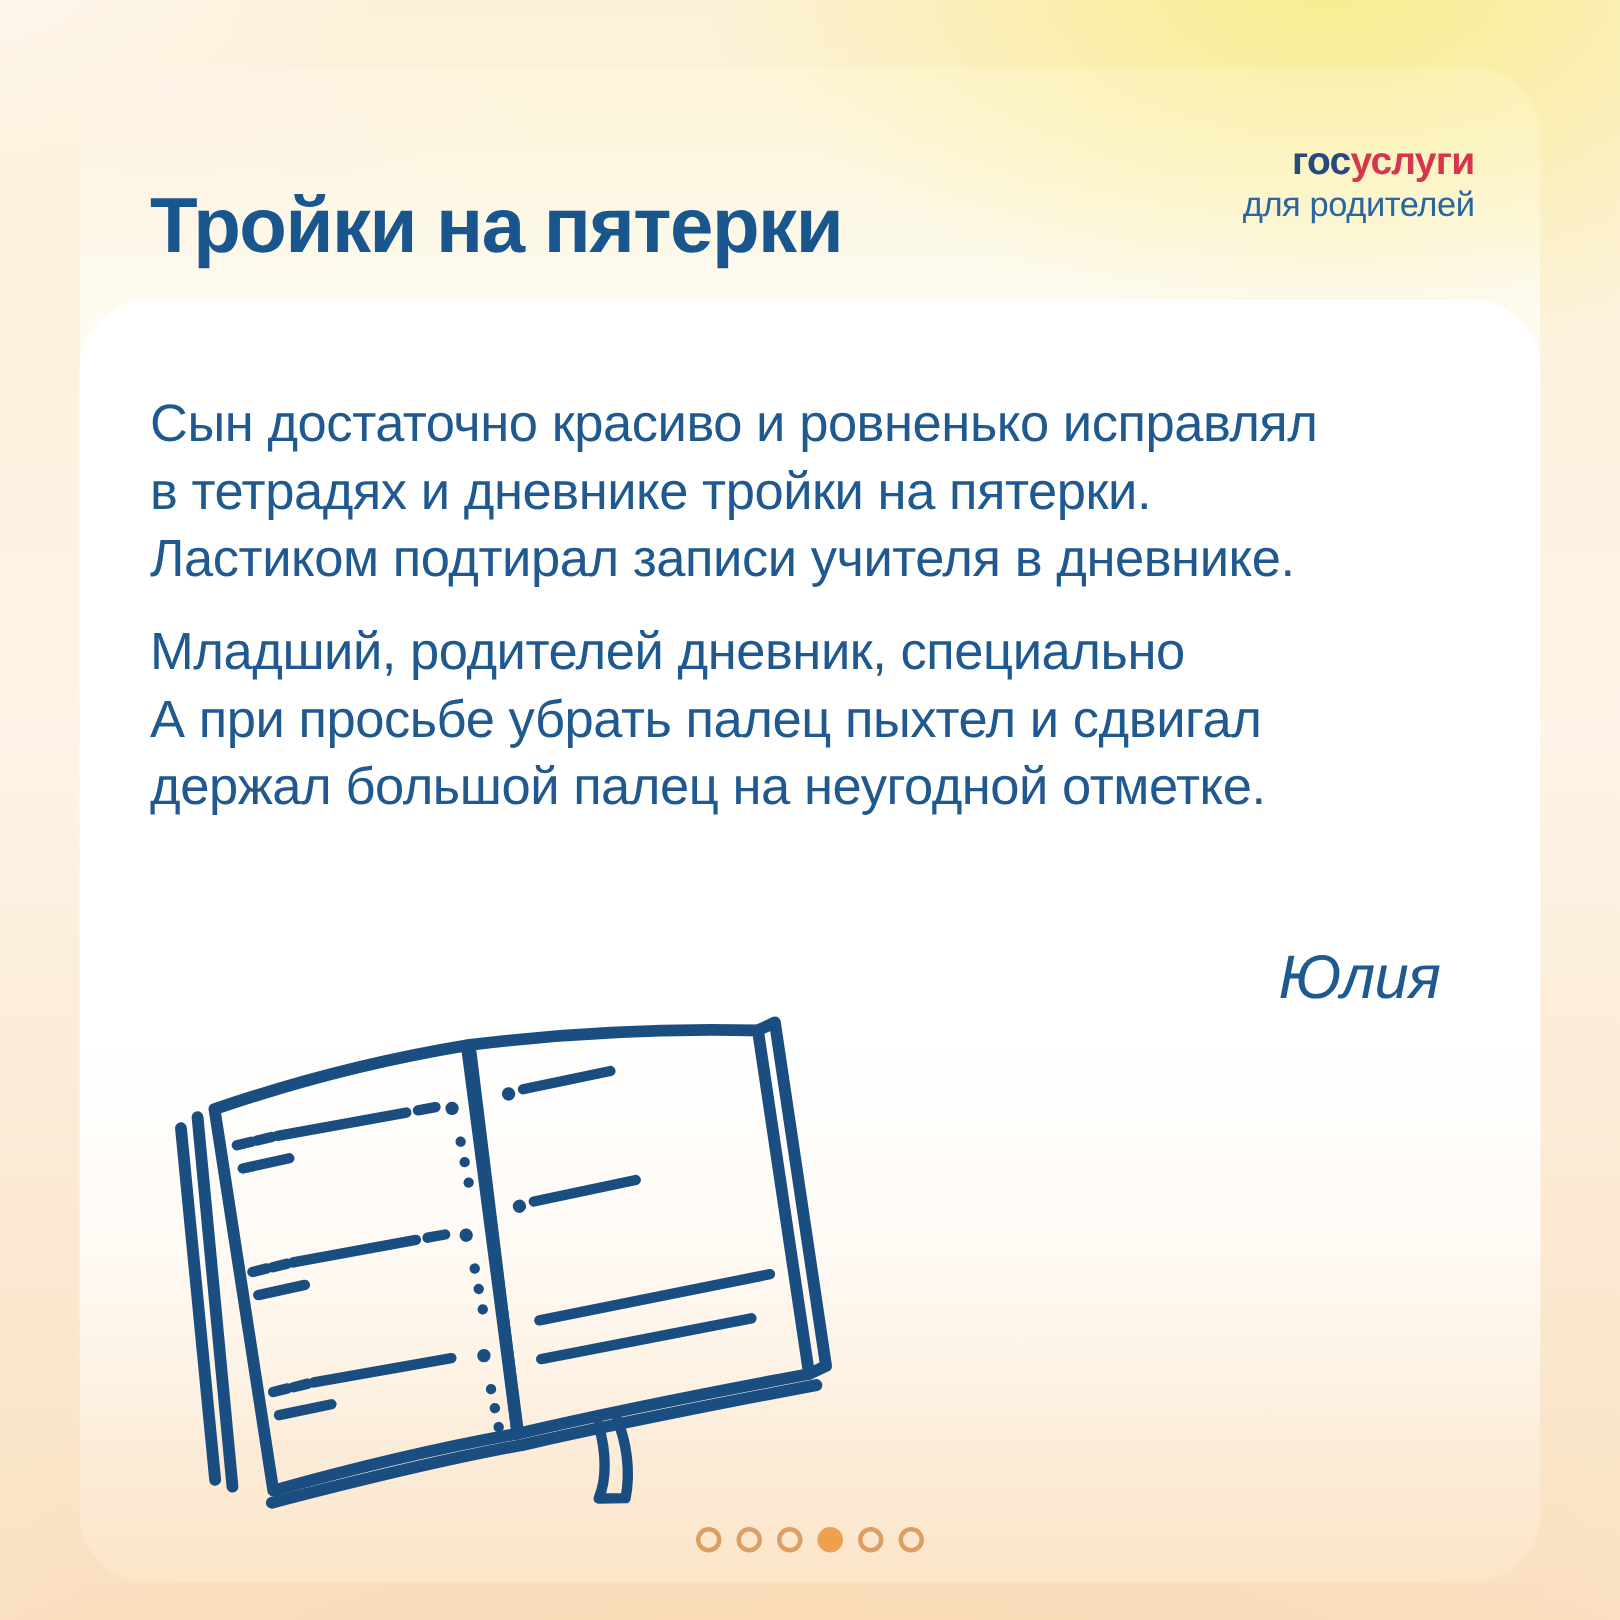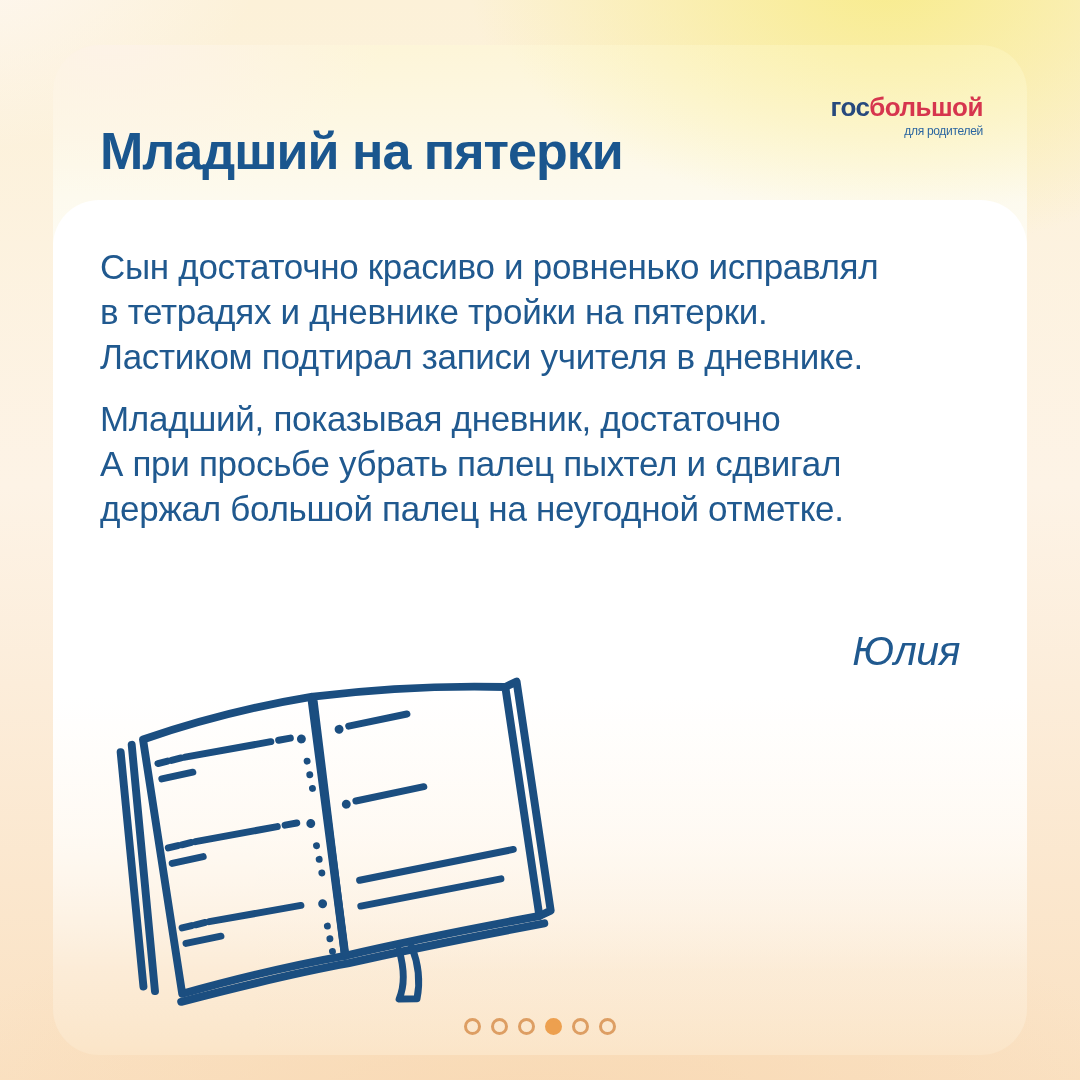--- a/index.html
+++ b/index.html
@@ -22,28 +22,28 @@
   }
   .title{
     position:absolute;left:47px;top:44px;
     font-size:52px;font-weight:700;letter-spacing:-1px;line-height:1.05;
     color:var(--title-text,#1a568e);white-space:nowrap;
   }
   .logo{position:absolute;top:49px;right:44px;text-align:right;line-height:1;}
   .logo-line1{font-size:26px;font-weight:700;letter-spacing:-0.5px;white-space:nowrap;}
   .logo-gos{color:var(--logo-blue,#27497d);}
   .logo-uslugi{color:var(--logo-red,#d6354e);}
-  .logo-sub{margin-top:5px;font-size:12px;letter-spacing:-0.3px;color:var(--logo-subtitle-blue,#2a65a0);white-space:nowrap;}
+  .logo-sub{margin-top:5px;font-size:23px;letter-spacing:-0.3px;color:var(--logo-subtitle-blue,#2a65a0);white-space:nowrap;}
   .panel{
     position:absolute;left:0;top:155px;width:100%;height:855px;z-index:1;
     border-radius:46px 46px 0 0;
     background:linear-gradient(180deg,#ffffff 0%,#ffffff 58%,rgba(255,251,246,0.85) 74%,rgba(252,240,228,0.25) 90%,rgba(252,238,222,0) 100%);
   }
   .story{
-    position:absolute;left:47px;top:44px;
+    position:absolute;left:47px;top:60px;
     color:var(--body-text,#20598f);
     font-size:35px;line-height:45px;letter-spacing:-0.3px;
   }
   .para{margin:0 0 17px 0;}
   .para .line{white-space:nowrap;}
   .signature{
     position:absolute;top:428px;right:67px;
     font-size:41px;font-style:italic;letter-spacing:-0.5px;
     color:var(--body-text,#20598f);white-space:nowrap;
   }
@@ -60,36 +60,36 @@
     width:17px;height:17px;border-radius:50%;box-sizing:border-box;
     border:3px solid var(--dot-outline,#dd9e63);background:transparent;
   }
   .dot.active{background:var(--dot-active,#eda04f);border-color:var(--dot-active,#eda04f);}
 </style>
 </head>
 <body>
 
 <div class="slide">
 
-  <h1 class="title">Младший на пятерки</h1>
+  <h1 class="title">Тройки на пятерки</h1>
 
   <div class="logo">
-    <div class="logo-line1"><span class="logo-gos">гос</span><span class="logo-uslugi">большой</span></div>
+    <div class="logo-line1"><span class="logo-gos">гос</span><span class="logo-uslugi">услуги</span></div>
     <div class="logo-sub">для родителей</div>
   </div>
 
   <div class="panel">
     <div class="story">
       <div class="para">
         <div class="line">Сын достаточно красиво и ровненько исправлял</div>
         <div class="line">в тетрадях и дневнике тройки на пятерки.</div>
         <div class="line">Ластиком подтирал записи учителя в дневнике.</div>
       </div>
       <div class="para">
-        <div class="line">Младший, показывая дневник, достаточно</div>
+        <div class="line">Младший, родителей дневник, специально</div>
         <div class="line">А при просьбе убрать палец пыхтел и сдвигал</div>
         <div class="line">держал большой палец на неугодной отметке.</div>
       </div>
     </div>
     <div class="signature">Юлия</div>
   </div>
 
   <div class="illustration">
     <svg viewBox="0 0 460 360" fill="none">
       <g transform="rotate(-7 230 180)" stroke="currentColor" stroke-linecap="round" stroke-linejoin="round">

